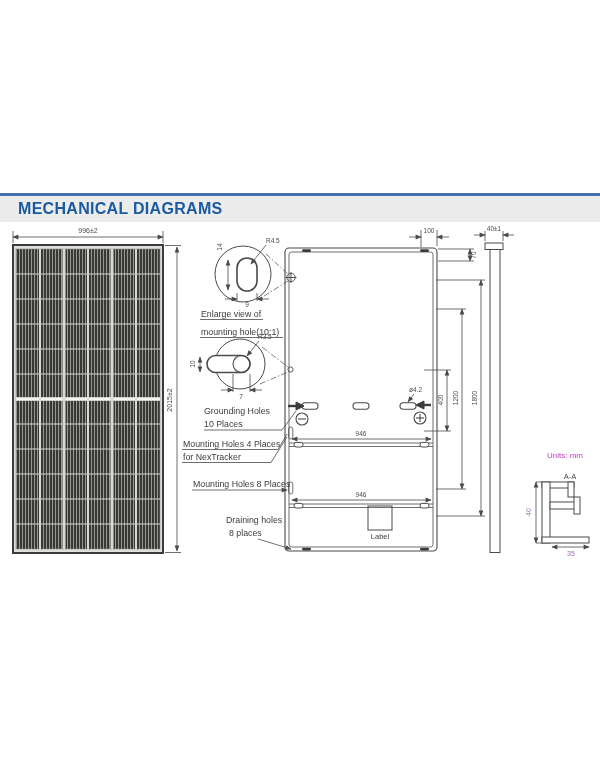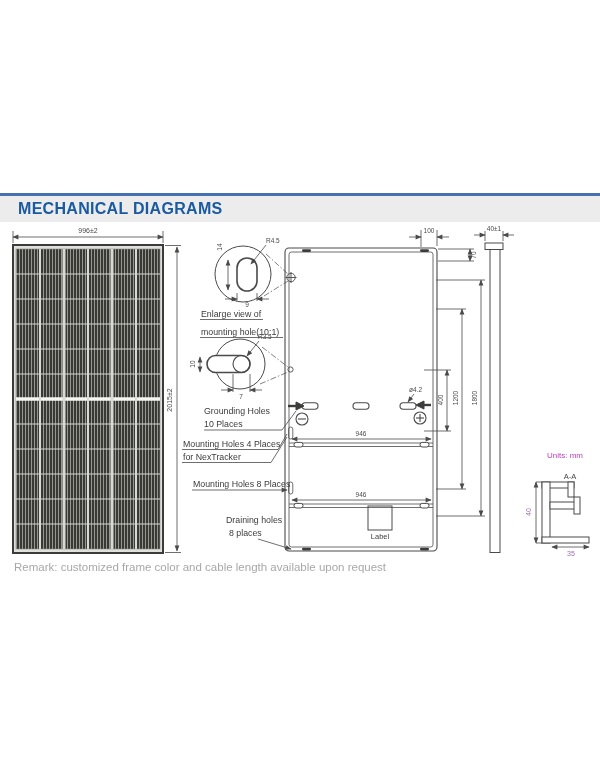--- a/index.html
+++ b/index.html
@@ -252,14 +252,13 @@
         <line x1="536" y1="482" x2="536" y2="543" marker-start="url(#ma)" marker-end="url(#ma)"></line>
         <line x1="536" y1="482" x2="542" y2="482"></line>
         <line x1="536" y1="543" x2="542" y2="543"></line>
         <line x1="552" y1="547" x2="589" y2="547" marker-start="url(#ma)" marker-end="url(#ma)"></line>
       </g>
     </g>
     <text class="pur-t" text-anchor="middle" transform="rotate(-90 531 512)" x="531" y="512">40</text>
     <text class="pur-t" text-anchor="middle" x="571" y="556">35</text>
   </svg>
 
-  <div class="remark">Remark: customized frame color and cable length available upon request</div>
 </div>
 
 </body></html>

